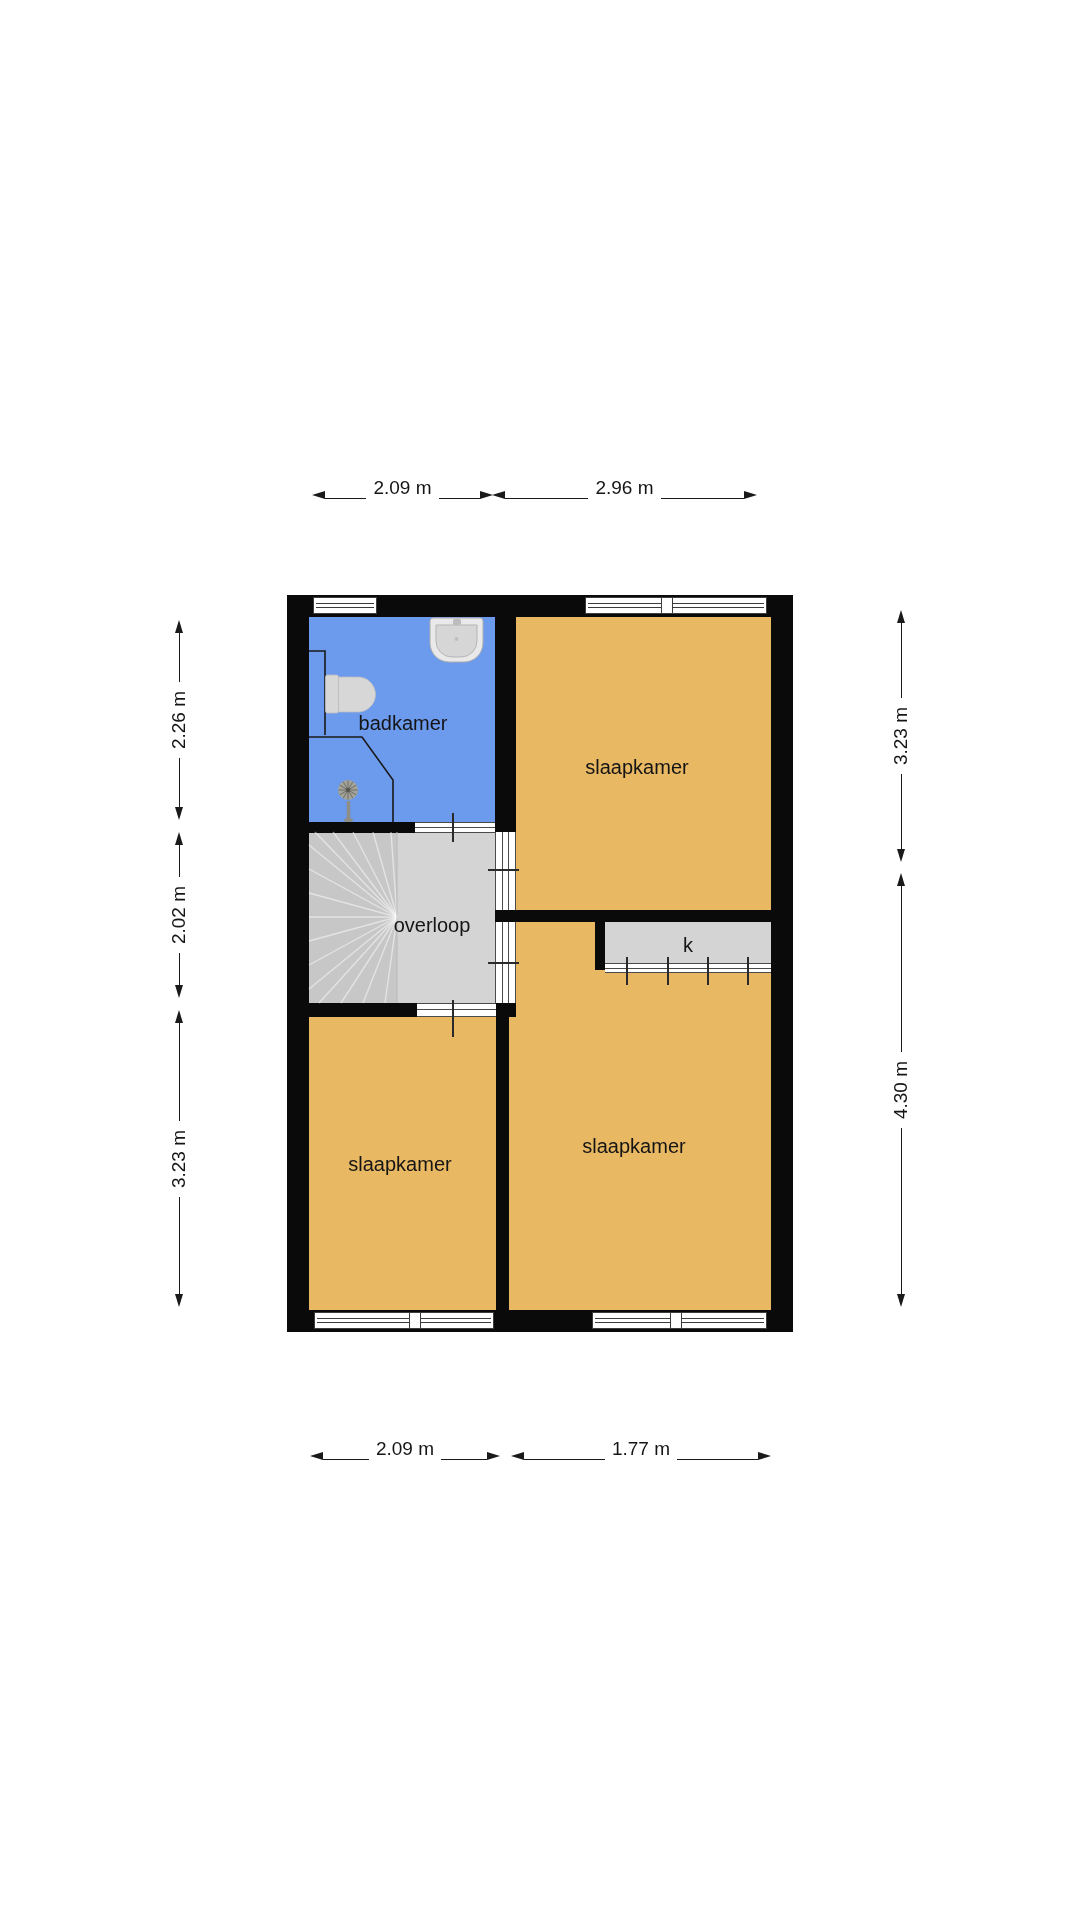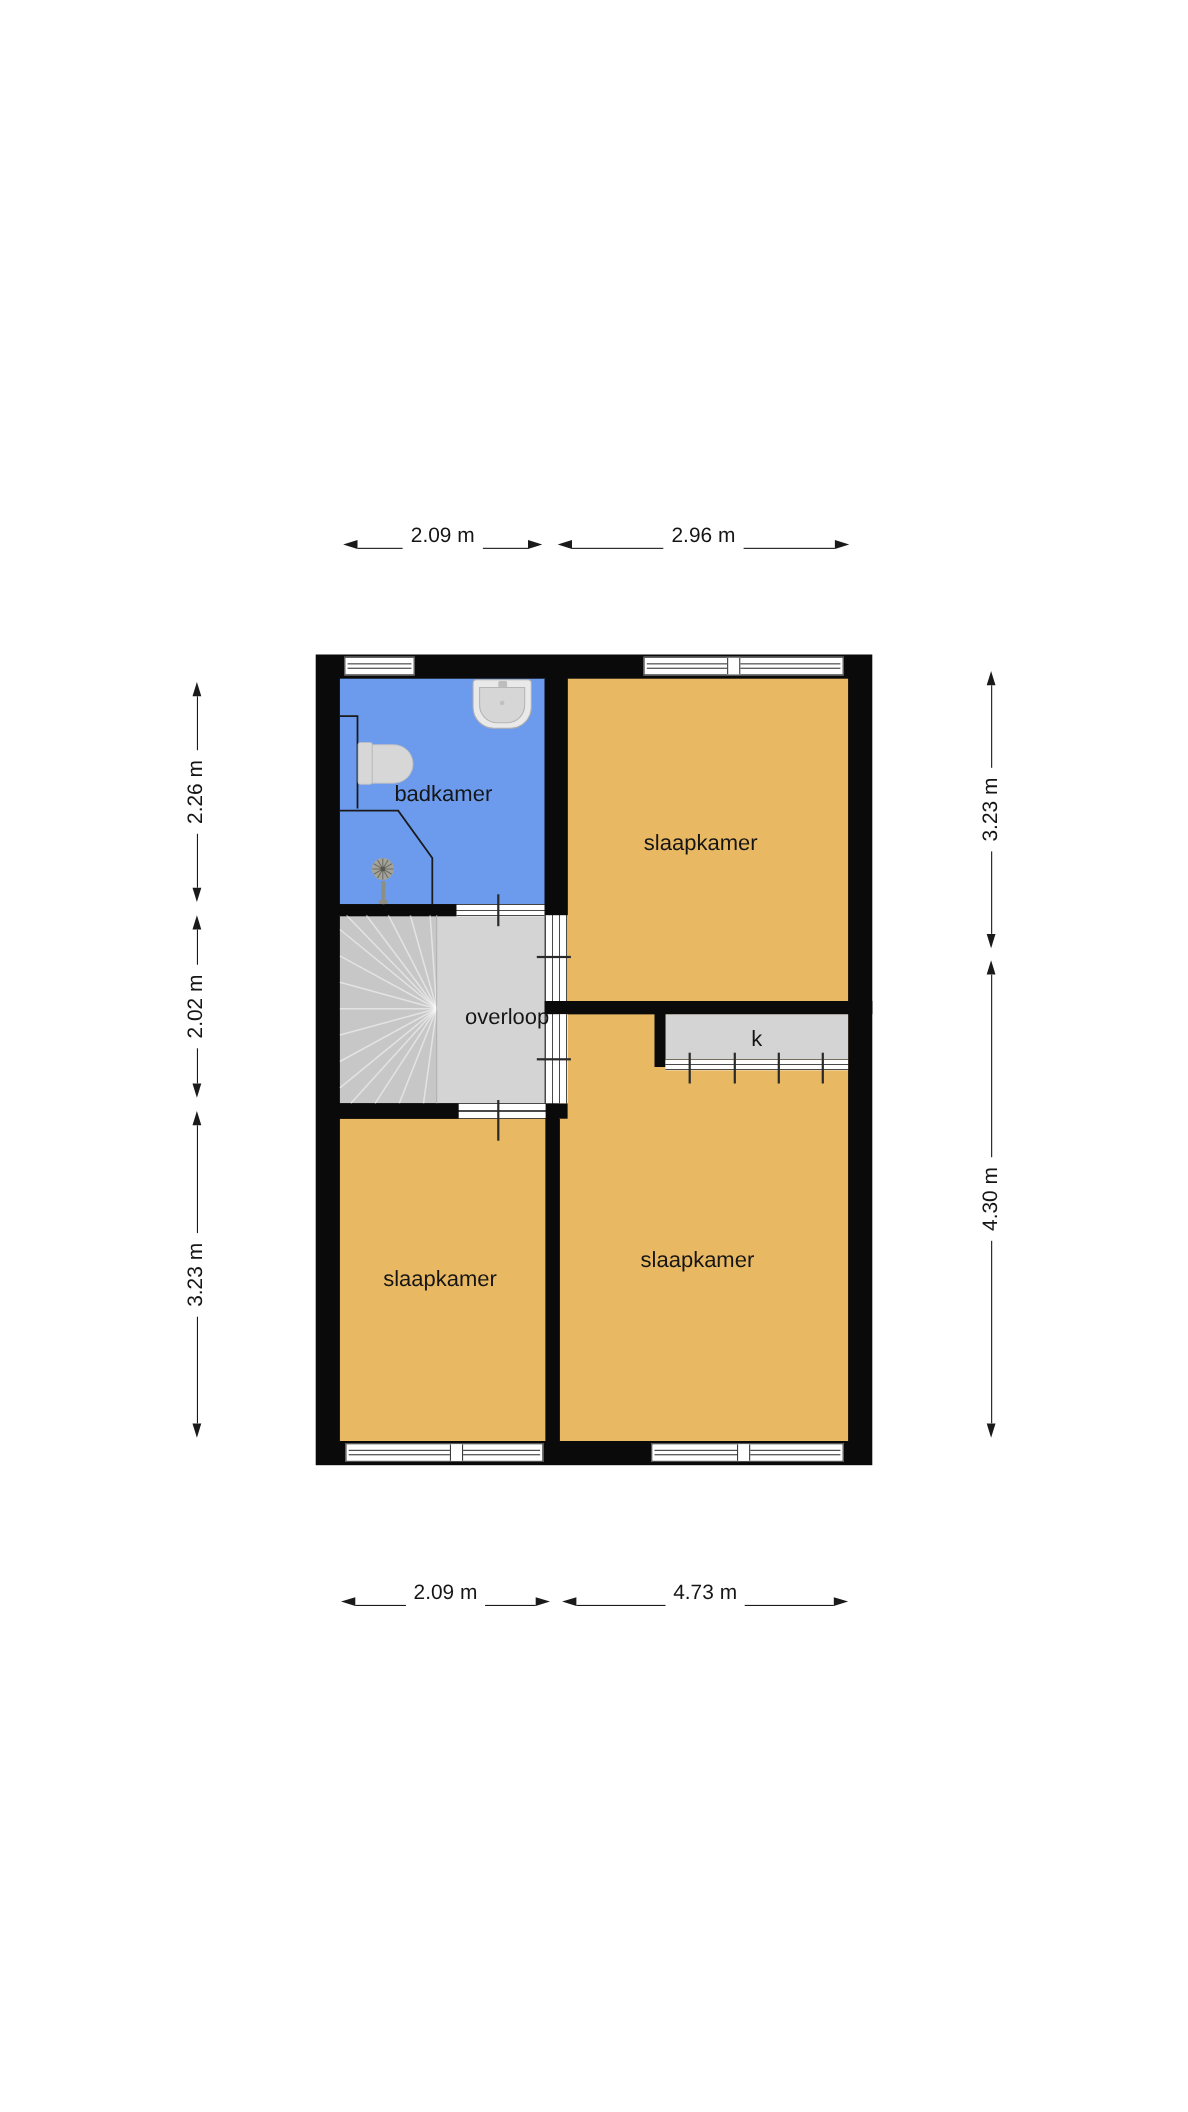--- a/index.html
+++ b/index.html
@@ -138,52 +138,52 @@
         <line x1="61" y1="204.5" x2="61" y2="185.5"></line>
         <line x1="56.2" y1="203.2" x2="65.8" y2="186.8"></line>
         <line x1="52.8" y1="199.8" x2="69.2" y2="190.2"></line>
       </g>
       <circle cx="61" cy="195" r="2.2" fill="#57574f"></circle>
     </g>
   </svg>
 
   <div class="room-label" style="left:116px;top:128px;">badkamer</div>
   <div class="room-label" style="left:350px;top:172px;">slaapkamer</div>
-  <div class="room-label" style="left:174px;top:330px;">overloop</div>
+  <div class="room-label" style="left:145px;top:330px;">overloop</div>
   <div class="room-label" style="left:401px;top:350px;">k</div>
   <div class="room-label" style="left:113px;top:569px;">slaapkamer</div>
   <div class="room-label" style="left:347px;top:551px;">slaapkamer</div>
 </div>
 
 <div class="dim-h" style="left:312px;top:479px;width:181px;">
   <span class="ah-left"></span>
   <span class="dl-h"></span>
   <span class="dim-label">2.09 m</span>
   <span class="dl-h"></span>
   <span class="ah-right"></span>
 </div>
-<div class="dim-h" style="left:507px;top:479px;width:265px;">
+<div class="dim-h" style="left:492px;top:479px;width:265px;">
   <span class="ah-left"></span>
   <span class="dl-h"></span>
   <span class="dim-label">2.96 m</span>
   <span class="dl-h"></span>
   <span class="ah-right"></span>
 </div>
 
 <div class="dim-h" style="left:310px;top:1440px;width:190px;">
   <span class="ah-left"></span>
   <span class="dl-h"></span>
   <span class="dim-label">2.09 m</span>
   <span class="dl-h"></span>
   <span class="ah-right"></span>
 </div>
 <div class="dim-h" style="left:511px;top:1440px;width:260px;">
   <span class="ah-left"></span>
   <span class="dl-h"></span>
-  <span class="dim-label">4.73 m</span>
+  <span class="dim-label">1.77 m</span>
   <span class="dl-h"></span>
   <span class="ah-right"></span>
 </div>
 
 <div class="dim-v" style="left:168px;top:620px;height:200px;">
   <span class="ah-up"></span>
   <span class="dl-v"></span>
   <span class="vlabel">
       <span class="vtext">2.26 m</span>
     </span>

